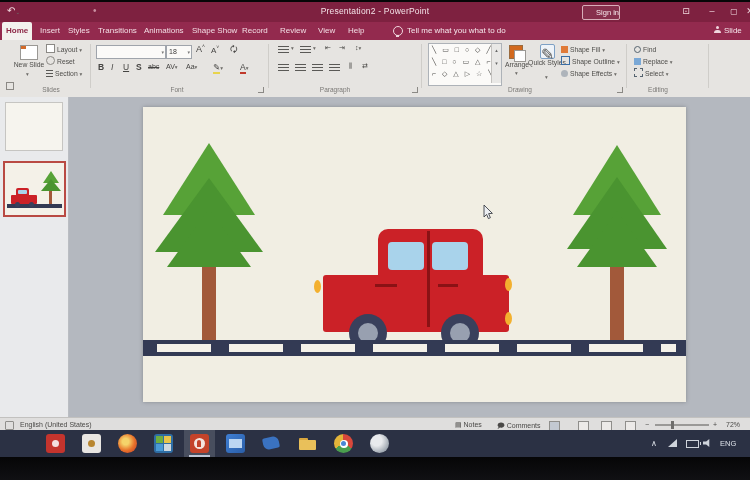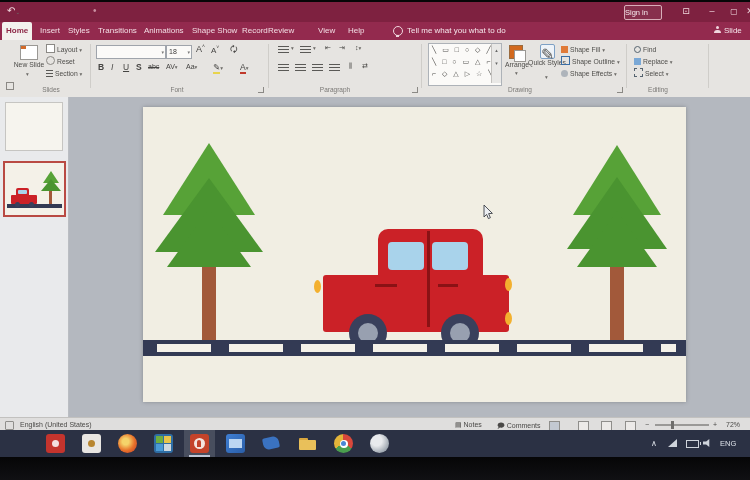--- a/index.html
+++ b/index.html
@@ -4,21 +4,21 @@
 <style>
   html,body{margin:0;padding:0;}
   body{width:750px;height:480px;position:relative;background:#0b0b0c;font-family:"Liberation Sans","DejaVu Sans",sans-serif;overflow:hidden;}
   .abs{position:absolute;}
   
   #screen{position:absolute;left:0;top:2px;width:750px;height:455px;background:#e6e4e1;overflow:hidden;}
   
   #titlebar{position:absolute;left:0;top:0;width:750px;height:20px;background:var(--titlebar,#7e2140);color:#f2dfe5;}
   #titlebar .qat{position:absolute;left:7px;top:3px;font-size:10px;color:#f0d7de;}
   #title-text{position:absolute;left:0;right:0;top:4px;text-align:center;font-size:8.5px;letter-spacing:.2px;color:#f4e3e8;}
-  .signin-btn{position:absolute;left:624px;top:3px;width:36px;height:13px;border:1px solid #d8aeb9;border-radius:2px;font-size:7.5px;color:#f7e9ed;text-align:left;line-height:13px;background:rgba(255,255,255,.07);}
+  .signin-btn{position:absolute;left:582px;top:3px;width:36px;height:13px;border:1px solid #d8aeb9;border-radius:2px;font-size:7.5px;color:#f7e9ed;text-align:right;line-height:13px;background:rgba(255,255,255,.07);}
   .winctl{position:absolute;top:2px;width:16px;height:15px;color:#f0d9df;font-size:9px;text-align:center;line-height:15px;}
   .ribbon-display-icon{left:678px;}
   .min-btn{left:704px;}
   .max-btn{left:726px;font-size:8px;}
   .close-btn{left:742px;}
   
   #tabrow{position:absolute;left:0;top:20px;width:750px;height:18px;background:var(--ribbonred,#932a4e);}
   .tab{position:absolute;top:0;height:18px;line-height:18px;color:#f3dde4;font-size:8px;padding:0 4px;}
   .tab.active{background:#f3f1ee;color:#8d2746;border-radius:2px 2px 0 0;font-weight:bold;}
   .bulb-icon{position:absolute;left:393px;top:4px;width:8px;height:8px;border:1px solid #f0d7de;border-radius:50%;}
@@ -85,36 +85,37 @@
   .cursor-svg{position:absolute;left:340px;top:98px;}
 </style>
 </head>
 <body>
 
 <div id="screen">
 
   <div id="titlebar">
     <span class="qat"><span>↶</span><span class="caret">⌄</span></span>
     <span class="qat" style="left:93px;color:#c98fa0;">•</span>
+    <div id="title-text">Presentation2 - PowerPoint</div>
     <div class="signin-btn">Sign in</div>
     <div class="winctl ribbon-display-icon">⊡</div>
     <div class="winctl min-btn">–</div>
     <div class="winctl max-btn">▢</div>
     <div class="winctl close-btn">✕</div>
   </div>
 
   <div id="tabrow">
     <span class="tab active" style="left:2px;">Home</span>
     <span class="tab" style="left:36px;">Insert</span>
     <span class="tab" style="left:64px;">Styles</span>
     <span class="tab" style="left:94px;">Transitions</span>
     <span class="tab" style="left:140px;">Animations</span>
     <span class="tab" style="left:188px;">Shape Show</span>
     <span class="tab" style="left:238px;">Record</span>
-    <span class="tab" style="left:264px;">Review</span>
+    <span class="tab" style="left:276px;">Review</span>
     <span class="tab" style="left:314px;">View</span>
     <span class="tab" style="left:344px;">Help</span>
     <span class="bulb-icon"></span>
     <span id="tellme">Tell me what you what to do</span>
     <span id="share"><span class="person-icon"></span><span>Slide</span></span>
   </div>
 
   <div id="ribbon">
 
     <div class="ico" style="left:6px;top:42px;width:6px;height:6px;border:1px solid #8b8985;"></div>

